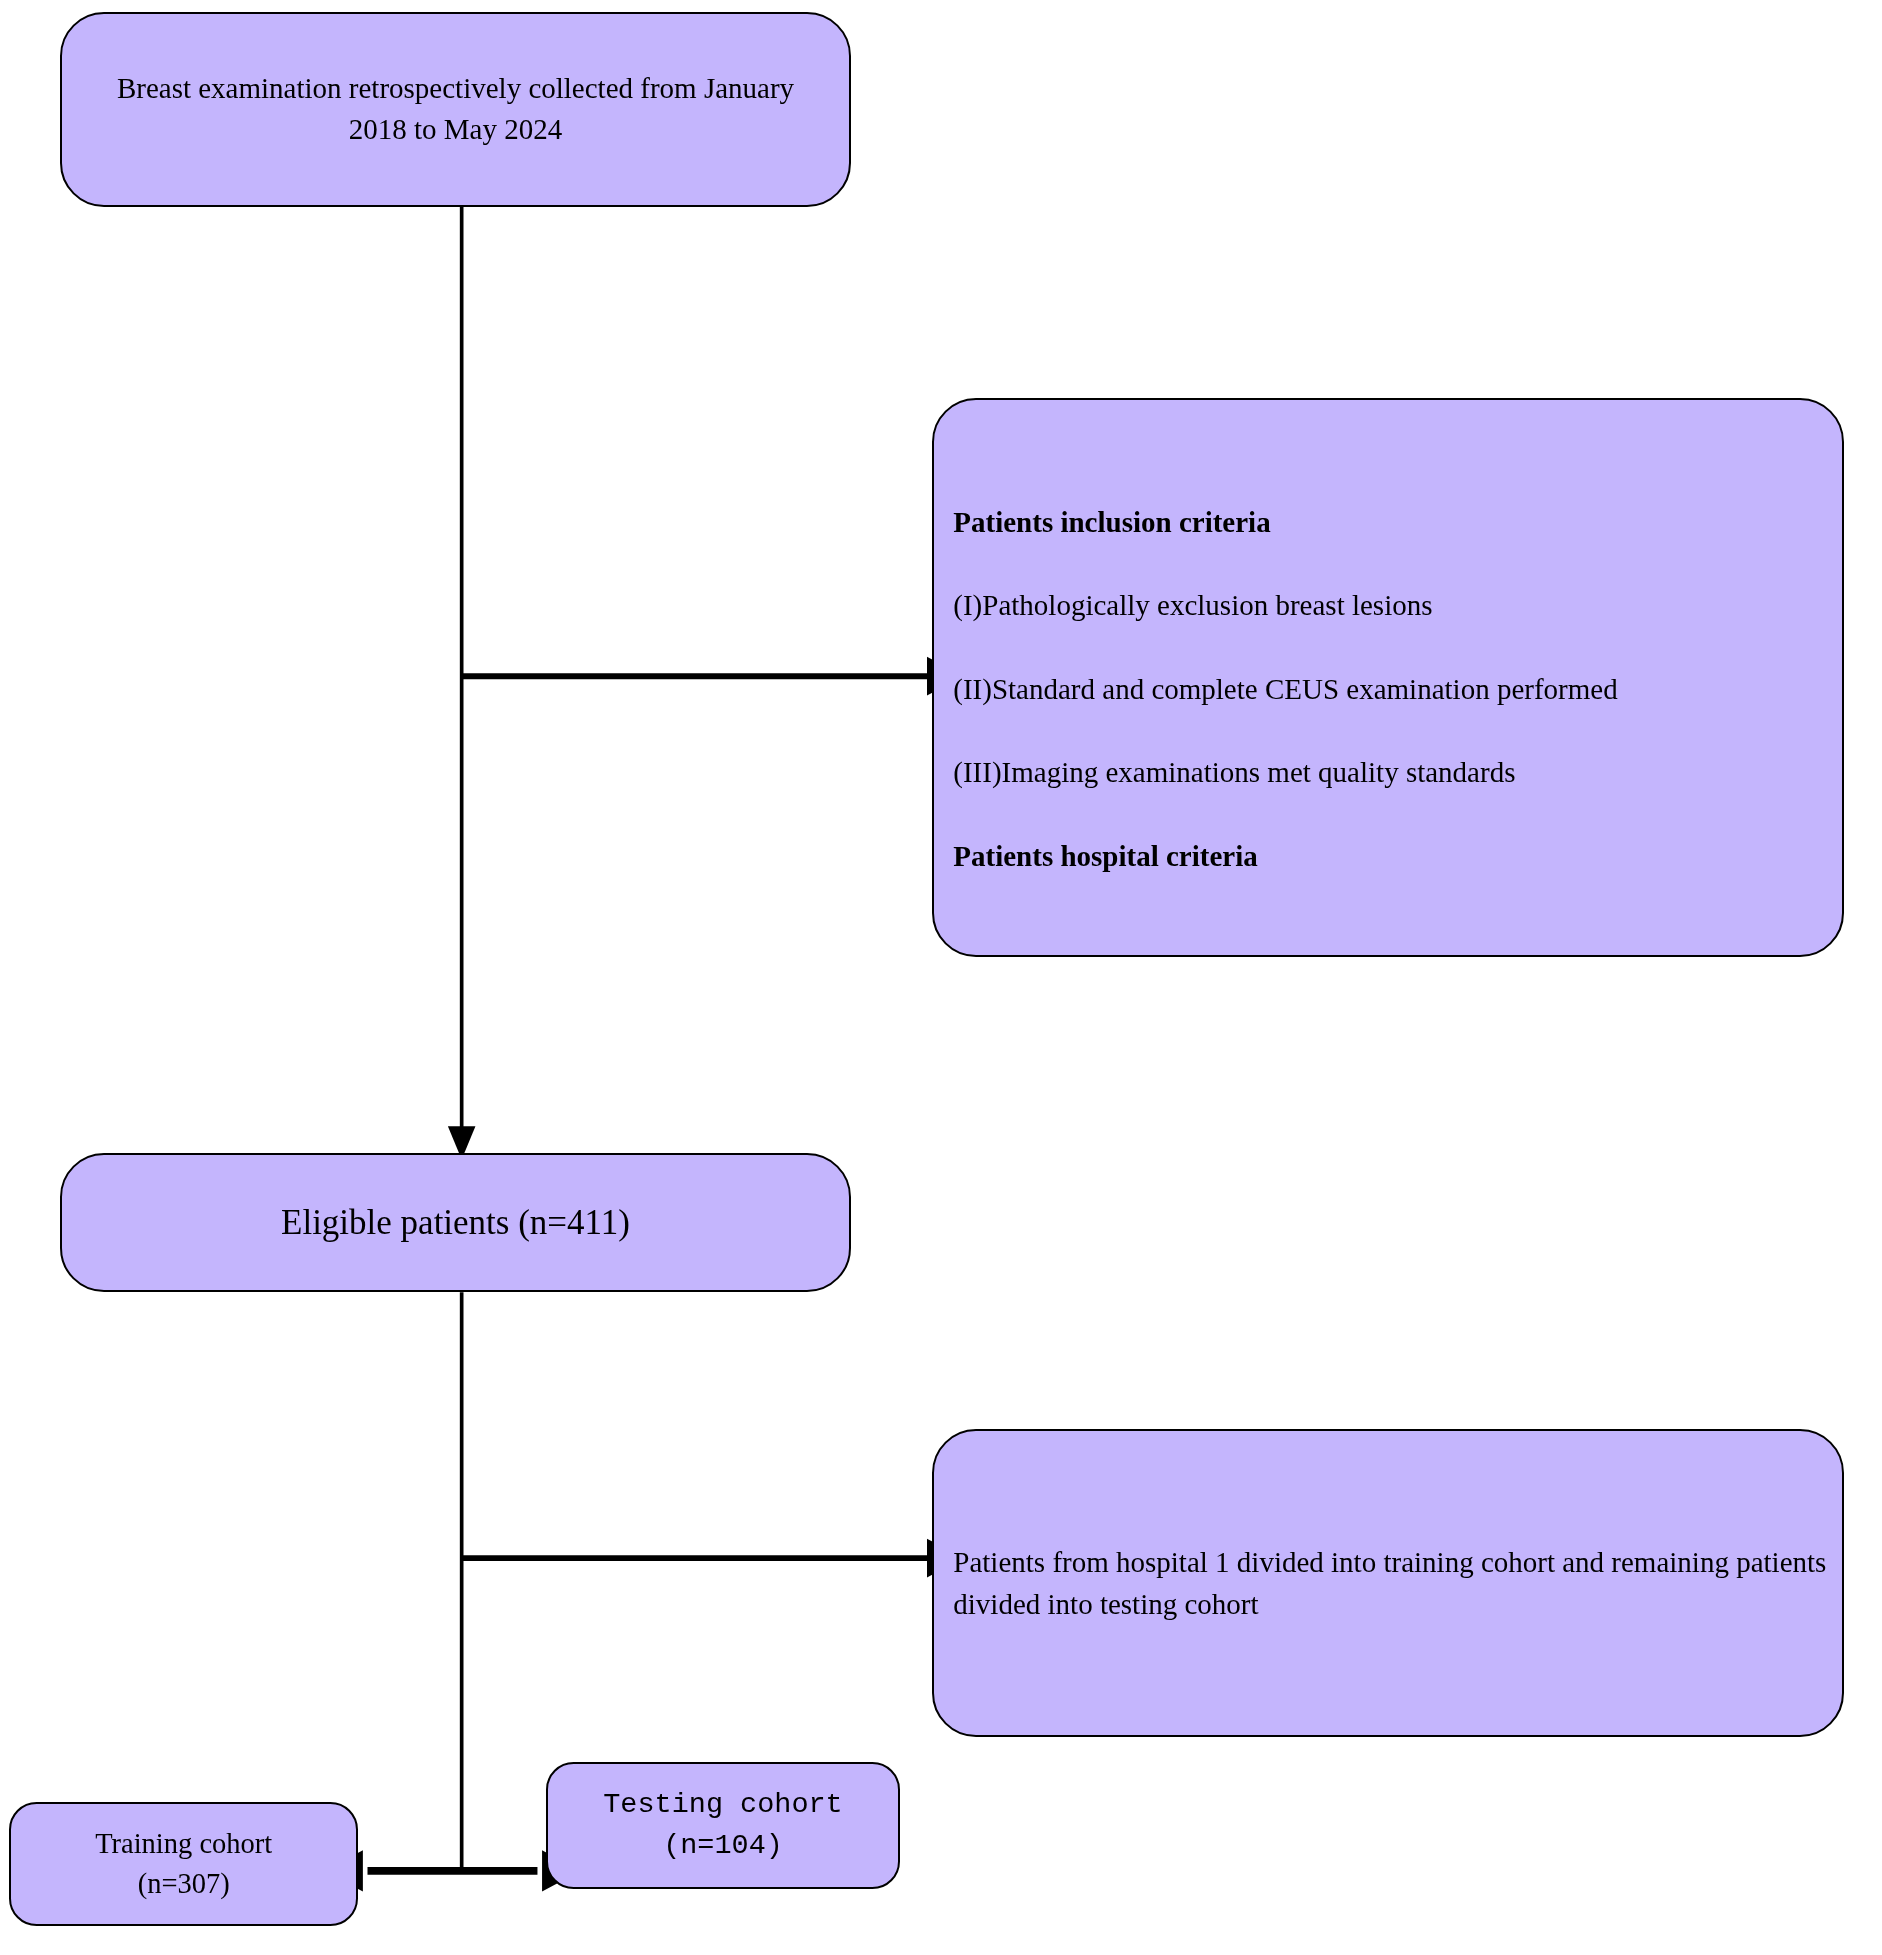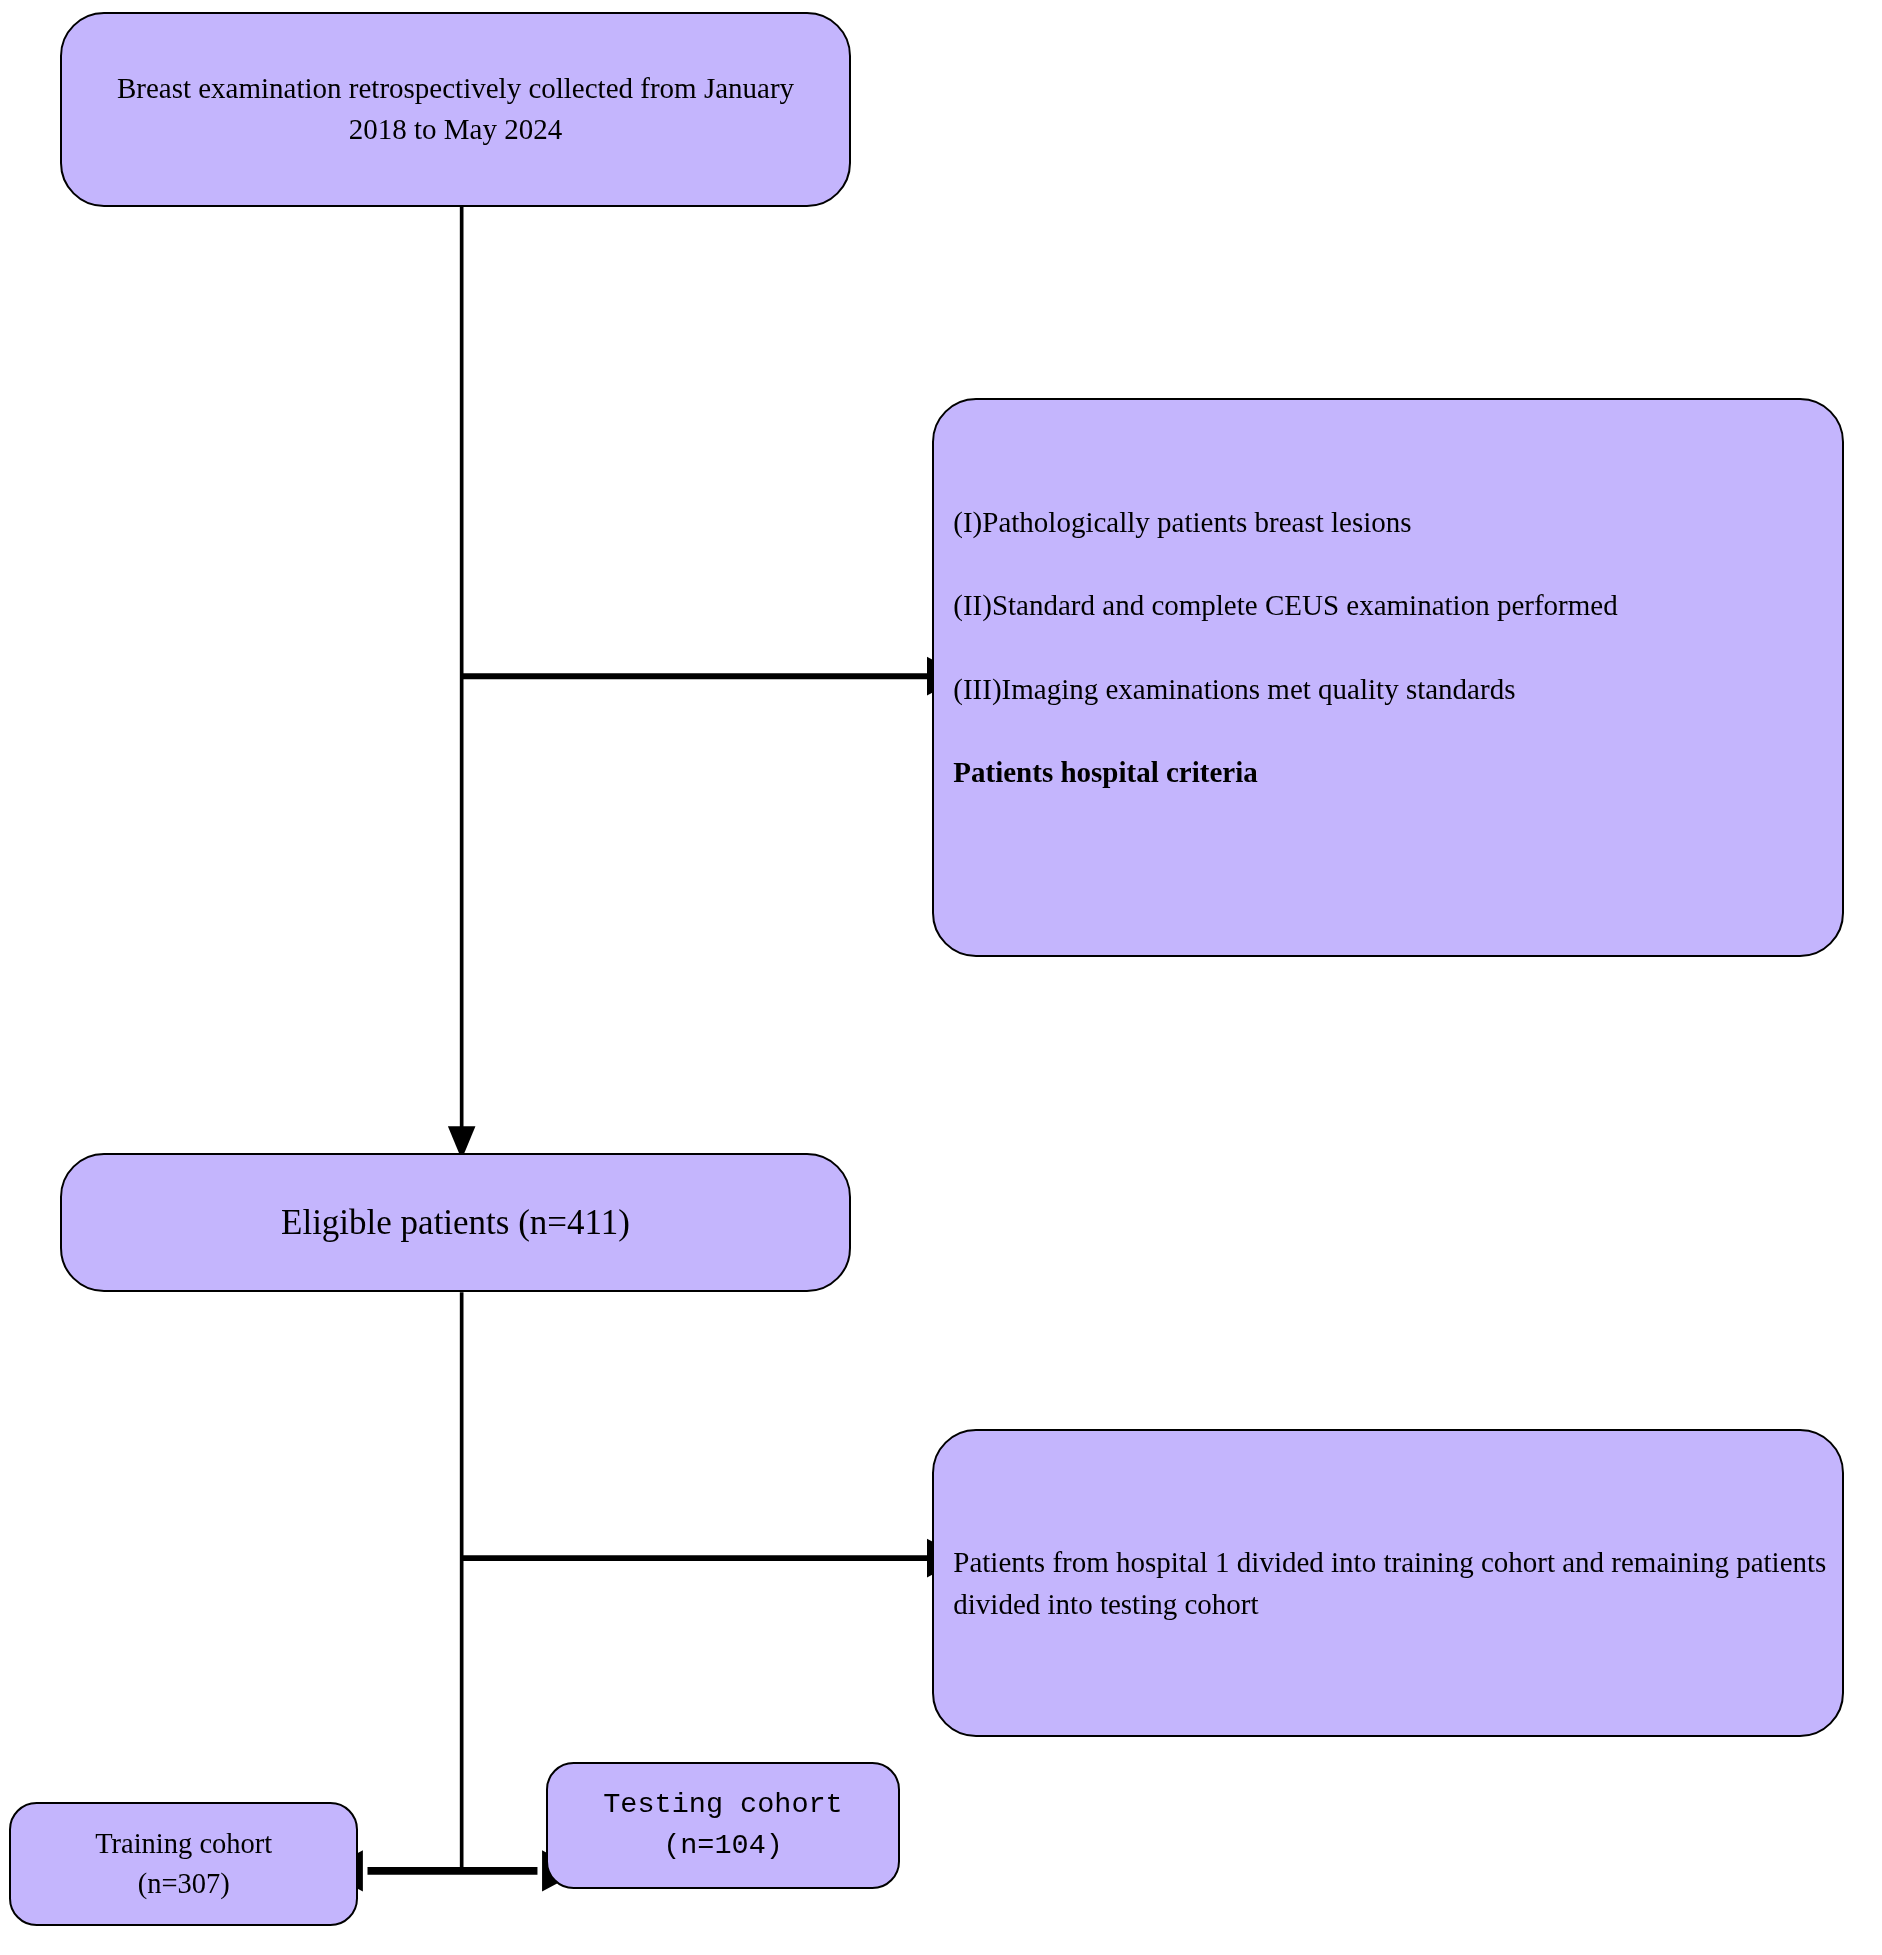--- a/index.html
+++ b/index.html
@@ -121,21 +121,22 @@
       <polygon points="1180,4028 1180,4118 1264,4073" fill="#000000"></polygon>
     </g>
   </svg>
 
   <div class="node center" id="node-source" style="left:60px; top:11.5px; width:791px; height:195px;">
     <div class="node-text">Breast examination retrospectively collected from January 2018 to May 2024</div>
   </div>
 
   <div class="node" id="node-criteria" style="left:932px; top:398px; width:912px; height:559px;">
     <div class="node-text">
-      <span class="crit-line">(I)Pathologically patients breast lesions</span>
+      <span class="crit-line crit-heading">Patients inclusion criteria</span>
+      <span class="crit-line">(I)Pathologically exclusion breast lesions</span>
       <span class="crit-line">(II)Standard and complete CEUS examination performed</span>
       <span class="crit-line">(III)Imaging examinations met quality standards</span>
       <span class="crit-line crit-heading">Patients hospital criteria</span>
       
       
     </div>
   </div>
 
   <div class="node center" id="node-eligible" style="left:60px; top:1153px; width:791px; height:139px;">
     <div class="node-text">Eligible patients (n=411)</div>

